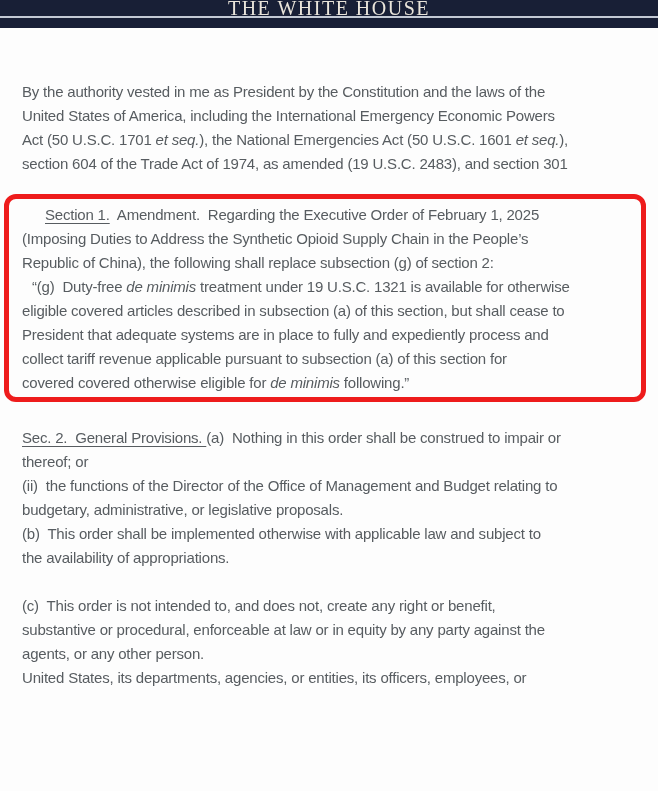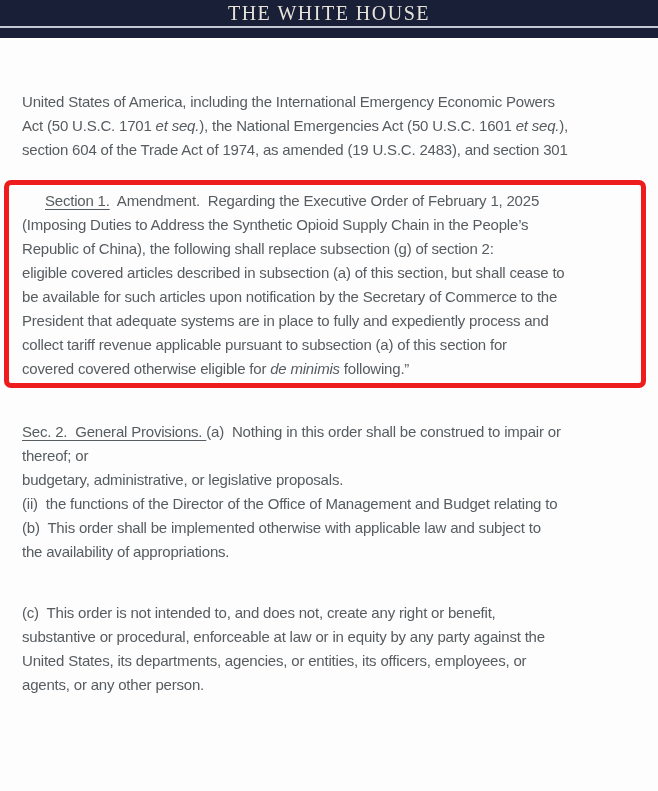--- a/index.html
+++ b/index.html
@@ -2,21 +2,21 @@
 <html style="--navy: #181f36; --divider: #c3c9d4; --red: #ee1c1c; --text: #575c60; --title: #e9e4da; --background: #fdfdfd;"><head>
 <meta charset="utf-8">
 <style>
   * { margin: 0; padding: 0; box-sizing: border-box; }
   html, body { width: 658px; height: 791px; overflow: hidden; }
   body {
     background: var(--background, #fdfdfd);
     font-family: "Liberation Sans", sans-serif;
   }
   .masthead-bar {
-    height: 26px;
+    height: 16px;
     background: var(--navy, #181f36);
     display: flex;
     align-items: center;
     justify-content: center;
   }
   .site-title {
     font-family: "Liberation Serif", serif;
     font-size: 20px;
     letter-spacing: 1.5px;
     color: var(--title, #e9e4da);
@@ -33,67 +33,68 @@
     font-size: 15px;
     letter-spacing: -0.2px;
     color: var(--text, #575c60);
   }
   .it { font-style: italic; }
   .un { text-decoration: underline; text-underline-offset: 3px; }
   .para-intro { margin-top: 52px; }
   .highlight-box {
     margin: 18px -10px 0 -18px;
     border: 5px solid var(--red, #ee1c1c);
-    border-radius: 7px;
+    border-radius: 12px;
     padding: 4px 8px 2px 13px;
   }
-  .para-sec2 { margin-top: 32px; }
-  .para-c { margin-top: 37px; }
+  .para-sec2 { margin-top: 24px; }
+  .para-c { margin-top: 24px; }
 </style>
 </head>
 <body>
 
 <div class="page">
   <header>
     <div class="masthead-bar">
       <div class="site-title">THE WHITE HOUSE</div>
     </div>
     <div class="masthead-divider"></div>
     <div class="masthead-strip"></div>
   </header>
 
   <main class="content">
     <div class="para para-intro">
+        <div class="line"><span>By the authority vested in me as President by the Constitution and the laws of the</span></div>
         <div class="line"><span>United States of America, including the International Emergency Economic Powers</span></div>
         <div class="line"><span>Act (50 U.S.C. 1701 </span><span class="it">et seq.</span><span>), the National Emergencies Act (50 U.S.C. 1601 </span><span class="it">et seq.</span><span>),</span></div>
         <div class="line"><span>section 604 of the Trade Act of 1974, as amended (19 U.S.C. 2483), and section 301</span></div>
       </div>
 
     <div class="highlight-box">
       <div class="para">
           <div class="line" style="padding-left: 23px;"><span class="un">Section 1.</span><span>  Amendment.  Regarding the Executive Order of February 1, 2025</span></div>
           <div class="line"><span>(Imposing Duties to Address the Synthetic Opioid Supply Chain in the People’s</span></div>
           <div class="line"><span>Republic of China), the following shall replace subsection (g) of section 2:</span></div>
+          <div class="line" style="padding-left: 10px;"><span>“(g)  Duty-free </span><span class="it">de minimis</span><span> treatment under 19 U.S.C. 1321 is available for otherwise</span></div>
           <div class="line"><span>eligible covered articles described in subsection (a) of this section, but shall cease to</span></div>
-          <div class="line"><span>be available for such articles upon notification by the Secretary of Commerce to the</span></div>
           <div class="line"><span>President that adequate systems are in place to fully and expediently process and</span></div>
           <div class="line"><span>collect tariff revenue applicable pursuant to subsection (a) of this section for</span></div>
           <div class="line"><span>covered covered otherwise eligible for </span><span class="it">de minimis</span><span> following.”</span></div>
         </div>
     </div>
 
     <div class="para para-sec2">
         <div class="line"><span class="un">Sec. 2.  General Provisions. </span><span>(a)  Nothing in this order shall be construed to impair or</span></div>
         <div class="line"><span>thereof; or</span></div>
+        <div class="line"><span>(ii)  the functions of the Director of the Office of Management and Budget relating to</span></div>
         <div class="line"><span>budgetary, administrative, or legislative proposals.</span></div>
-        <div class="line"><span>(ii)  the functions of the Director of the Office of Management and Budget relating to</span></div>
         <div class="line"><span>(b)  This order shall be implemented otherwise with applicable law and subject to</span></div>
         <div class="line"><span>the availability of appropriations.</span></div>
       </div>
 
     <div class="para para-c">
         <div class="line"><span>(c)  This order is not intended to, and does not, create any right or benefit,</span></div>
         <div class="line"><span>substantive or procedural, enforceable at law or in equity by any party against the</span></div>
+        <div class="line"><span>agents, or any other person.</span></div>
         <div class="line"><span>United States, its departments, agencies, or entities, its officers, employees, or</span></div>
-        <div class="line"><span>agents, or any other person.</span></div>
       </div>
   </main>
 </div>
 
 </body></html>

